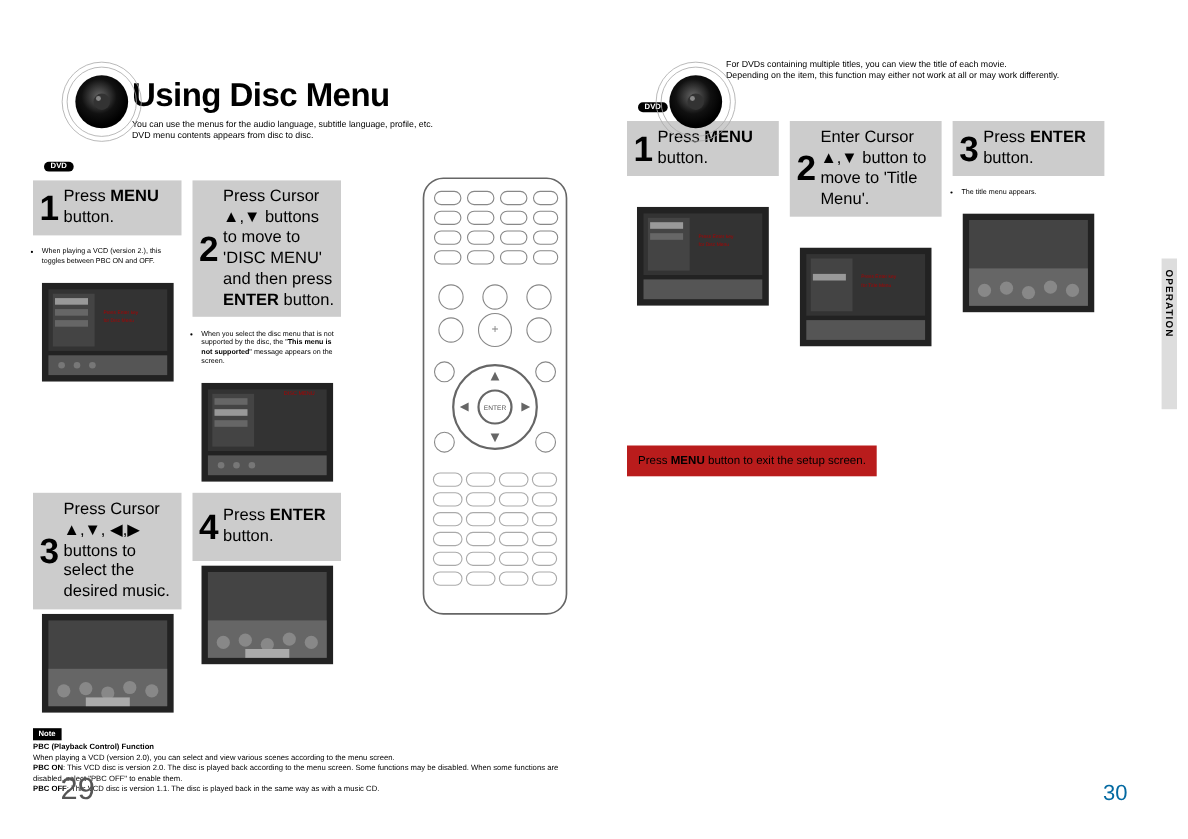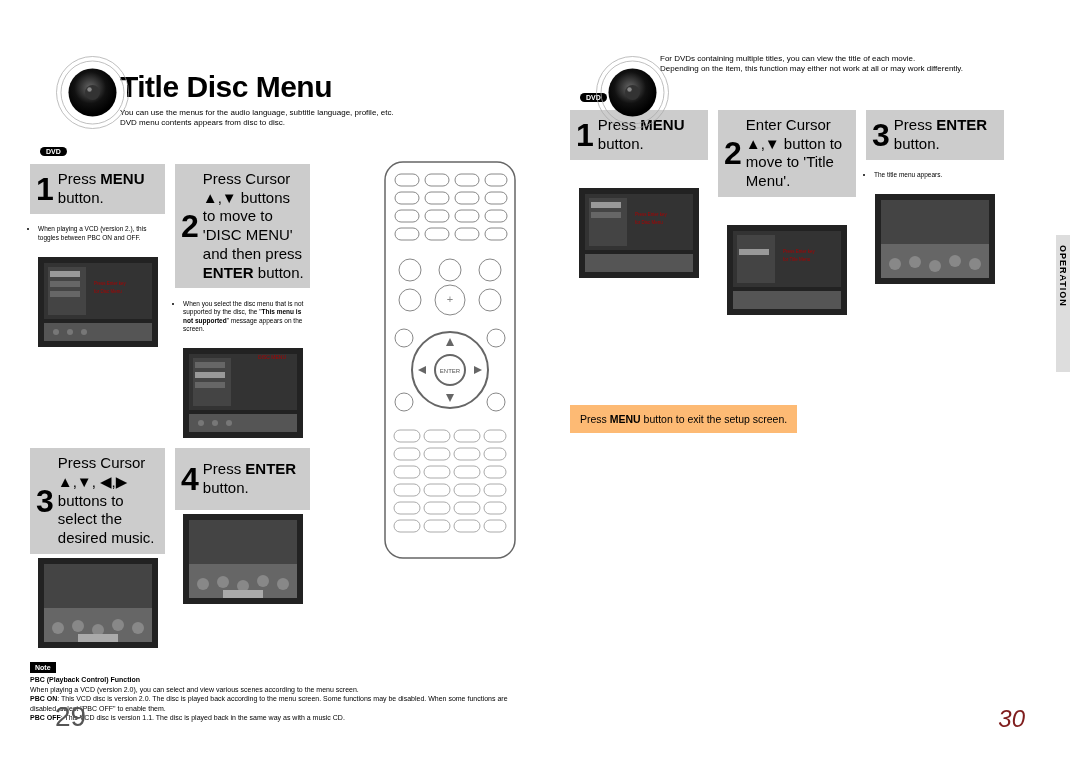--- a/index.html
+++ b/index.html
@@ -125,37 +125,36 @@
     position: absolute;
     bottom: 30px;
     left: 55px;
     font-size: 28px;
     color: #555;
   }
   .pagenum-right {
     position: absolute;
     bottom: 30px;
     right: 55px;
-    font-size: 24px;
-    color: #7f1d1d;
-    font-style: italic;
+    font-size: 20px;
+    color: #0369a1;
   }
   .operation-tab {
     position: absolute;
     right: 10px;
     top: 235px;
     writing-mode: vertical-rl;
     font-size: 9px;
     font-weight: bold;
     background: #ddd;
     padding: 10px 2px 65px 2px;
     letter-spacing: 1px;
   }
   .exit-hint {
-    background: #fdba74;
+    background: #b91c1c;
     font-size: 10.5px;
     padding: 8px 10px;
     margin-top: 90px;
     display: inline-block;
   }
   .right-steps .step { width: 138px; }
 </style>
 </head>
 <body>
 
@@ -171,21 +170,21 @@
             <stop offset="0%" stop-color="#666"></stop>
             <stop offset="60%" stop-color="#111"></stop>
             <stop offset="100%" stop-color="#000"></stop>
           </radialGradient>
         </defs>
         <circle cx="50" cy="50" r="32" fill="url(#sg)"></circle>
         <circle cx="50" cy="50" r="10" fill="#333"></circle>
         <circle cx="46" cy="46" r="3" fill="#888"></circle>
       </svg>
     </div>
-    <div class="page-title">Title Disc Menu</div>
+    <div class="page-title">Using Disc Menu</div>
     <div class="subtitle">
       <span>You can use the menus for the audio language, subtitle language, profile, etc.</span><br>
       <span>DVD menu contents appears from disc to disc.</span>
     </div>
 
     <div class="dvd-badge">DVD</div>
 
     <div class="steps" style="width:300px;">
 
       <div class="step">

